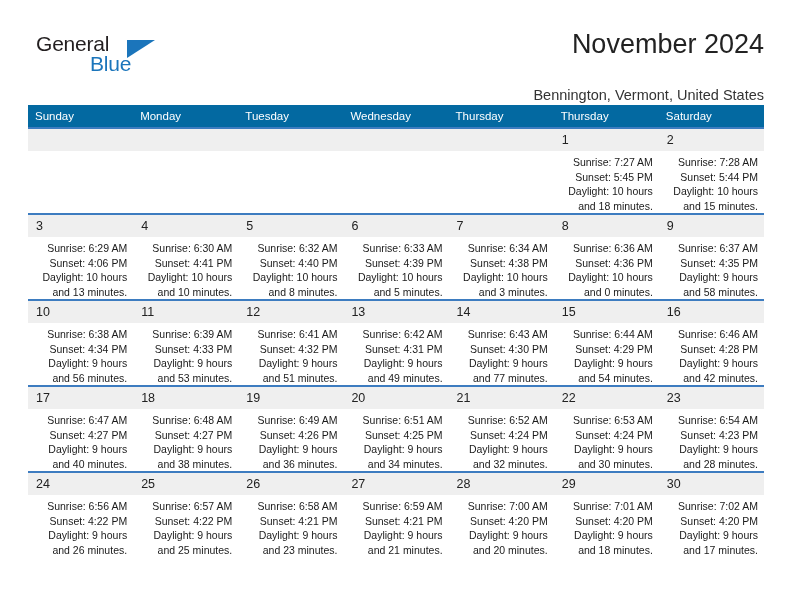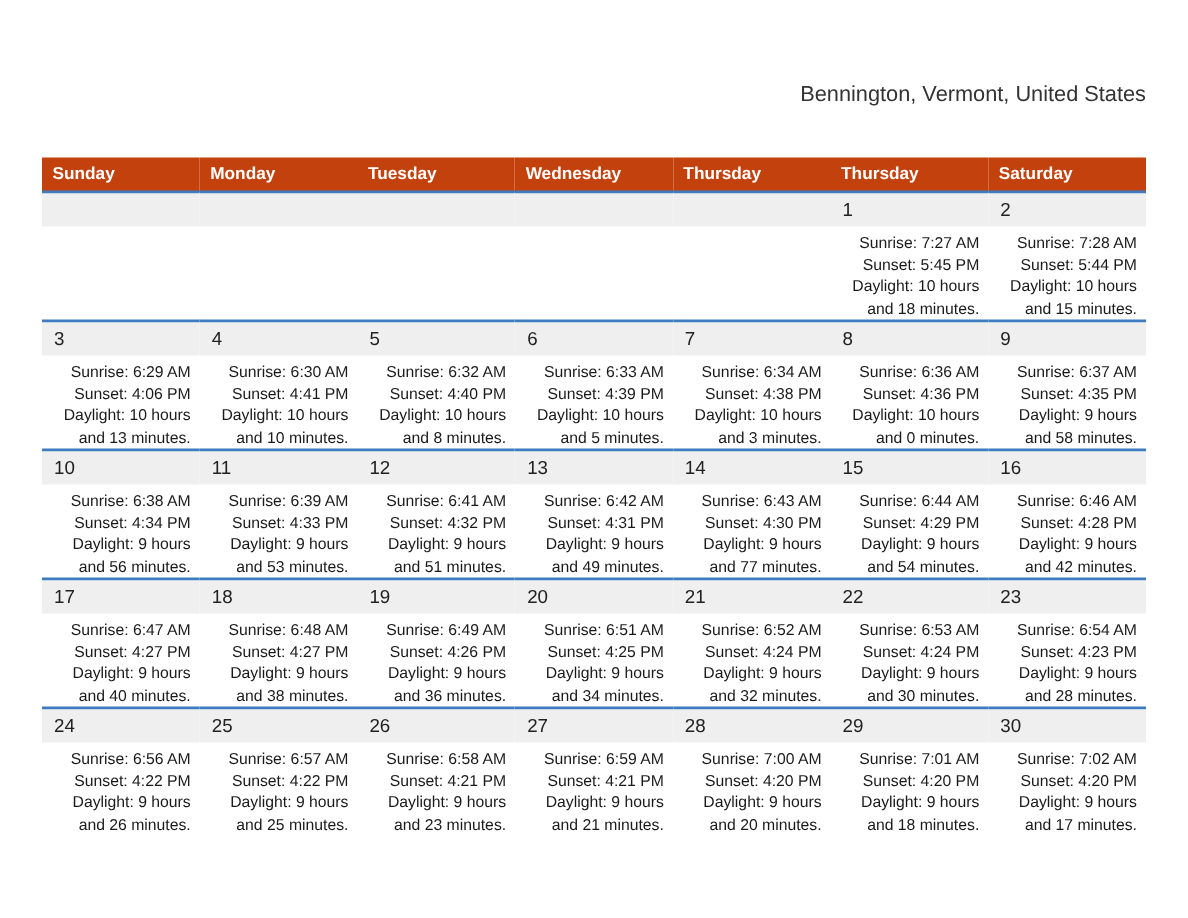--- a/index.html
+++ b/index.html
@@ -88,24 +88,24 @@
   
   .calendar {
     position: absolute;
     left: 28px;
     top: 105px;
     width: 736px;
     border-collapse: collapse;
     table-layout: fixed;
   }
   .calendar th {
-    background: #c2410c;
+    background: #0369a1;
     color: #ffffff;
     font-size: 11.5px;
-    font-weight: bold;
+    font-weight: normal;
     text-align: left;
     padding: 5px 0 5px 7px;
     height: 12px;
     line-height: 12px;
     border: none;
   }
   .calendar td {
     width: 105.14px;
     height: 80px;
     vertical-align: top;
@@ -148,22 +148,28 @@
     background: #efefef;
   }
 </style>
 </head>
 <body>
 
 <div class="page">
 
   <div class="topbar">
 
+    <div class="logo">
+      <span class="logo-general">General</span>
+      <span class="logo-tri"></span>
+      <span class="logo-blue">Blue</span>
+    </div>
 
     <div class="title-block">
+      <div class="cal-title">November 2024</div>
       <div class="cal-subtitle">Bennington, Vermont, United States</div>
     </div>
 
   </div>
 
   <table class="calendar">
     <thead>
       <tr id="hdr-row">
           <th>Sunday</th>
           <th>Monday</th>

